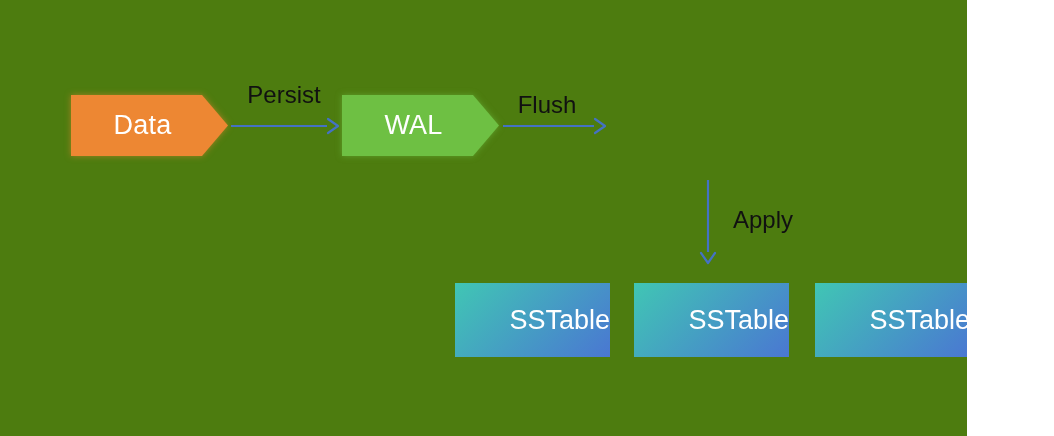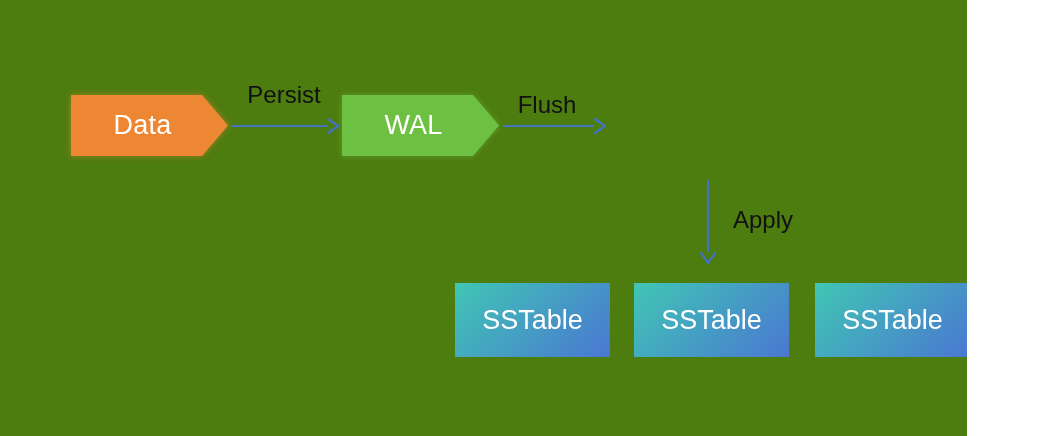--- a/index.html
+++ b/index.html
@@ -43,21 +43,21 @@
 
   
   .sstable {
     position: absolute;
     top: 283px;
     width: 155px;
     height: 74px;
     background: linear-gradient(135deg, var(--sstable-from), var(--sstable-to));
     display: flex;
     align-items: center;
-    justify-content: center;
+    justify-content: flex-end;
     color: #ffffff;
     font-size: 27px;
   }
   .sstable-1 { left: 455px; }
   .sstable-2 { left: 634px; }
   .sstable-3 { left: 815px; }
 
   
   #arrow-layer {
     position: absolute;

